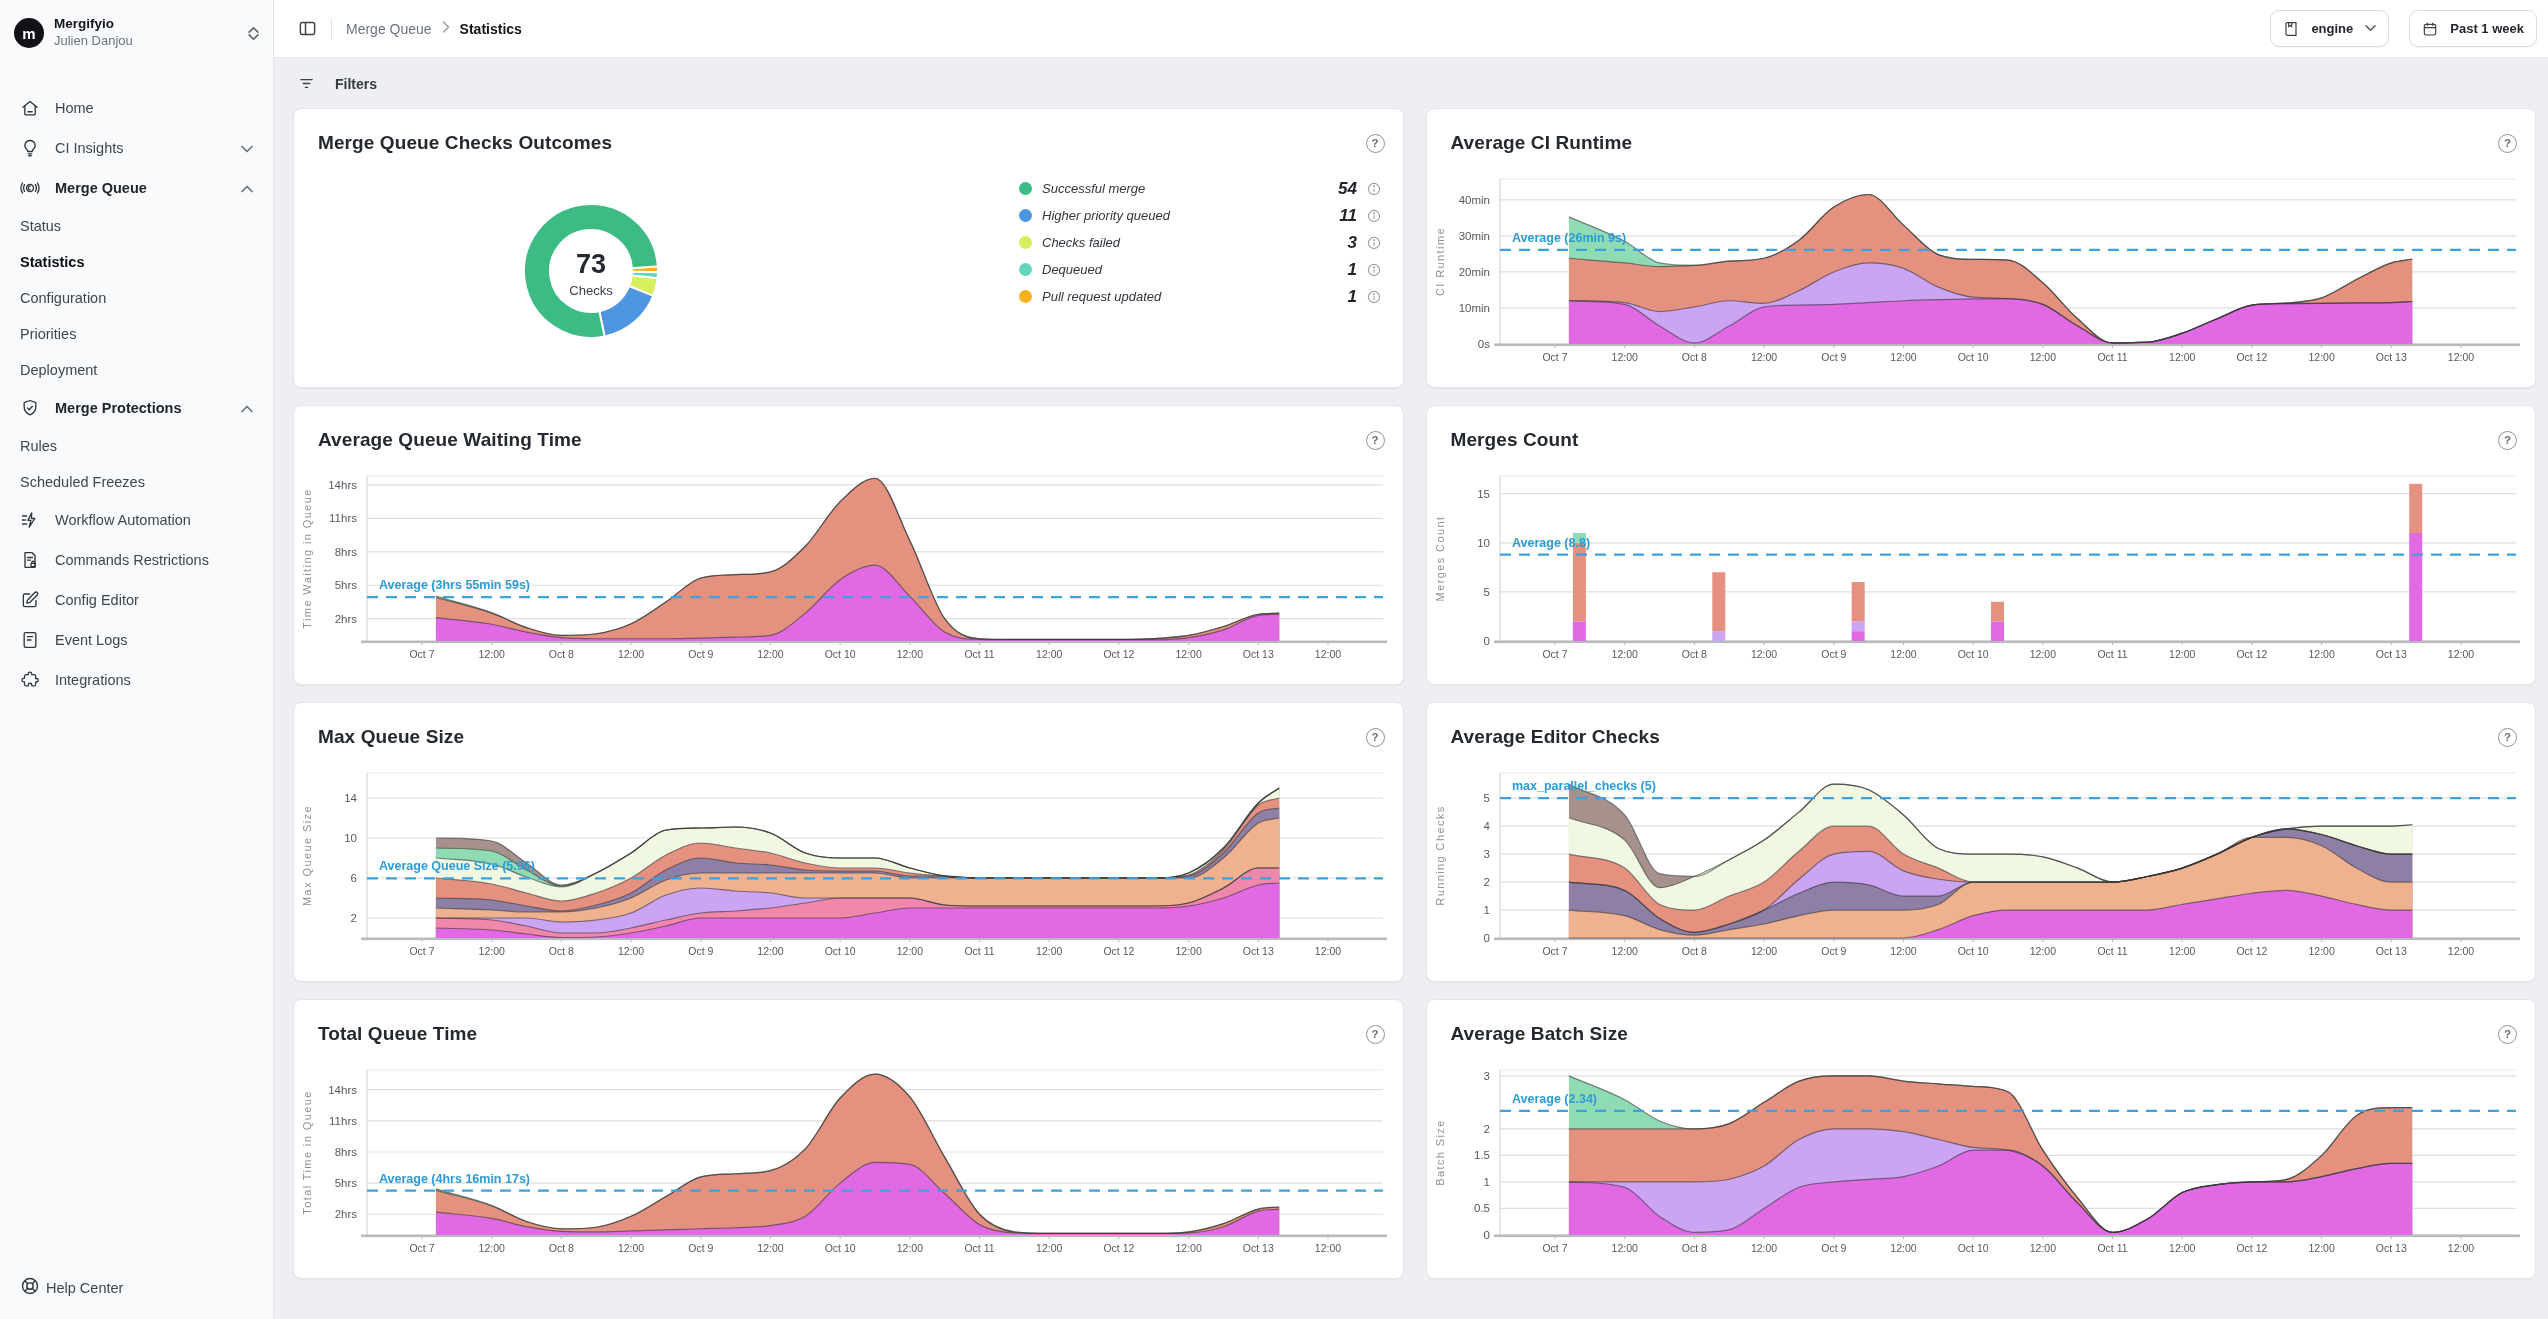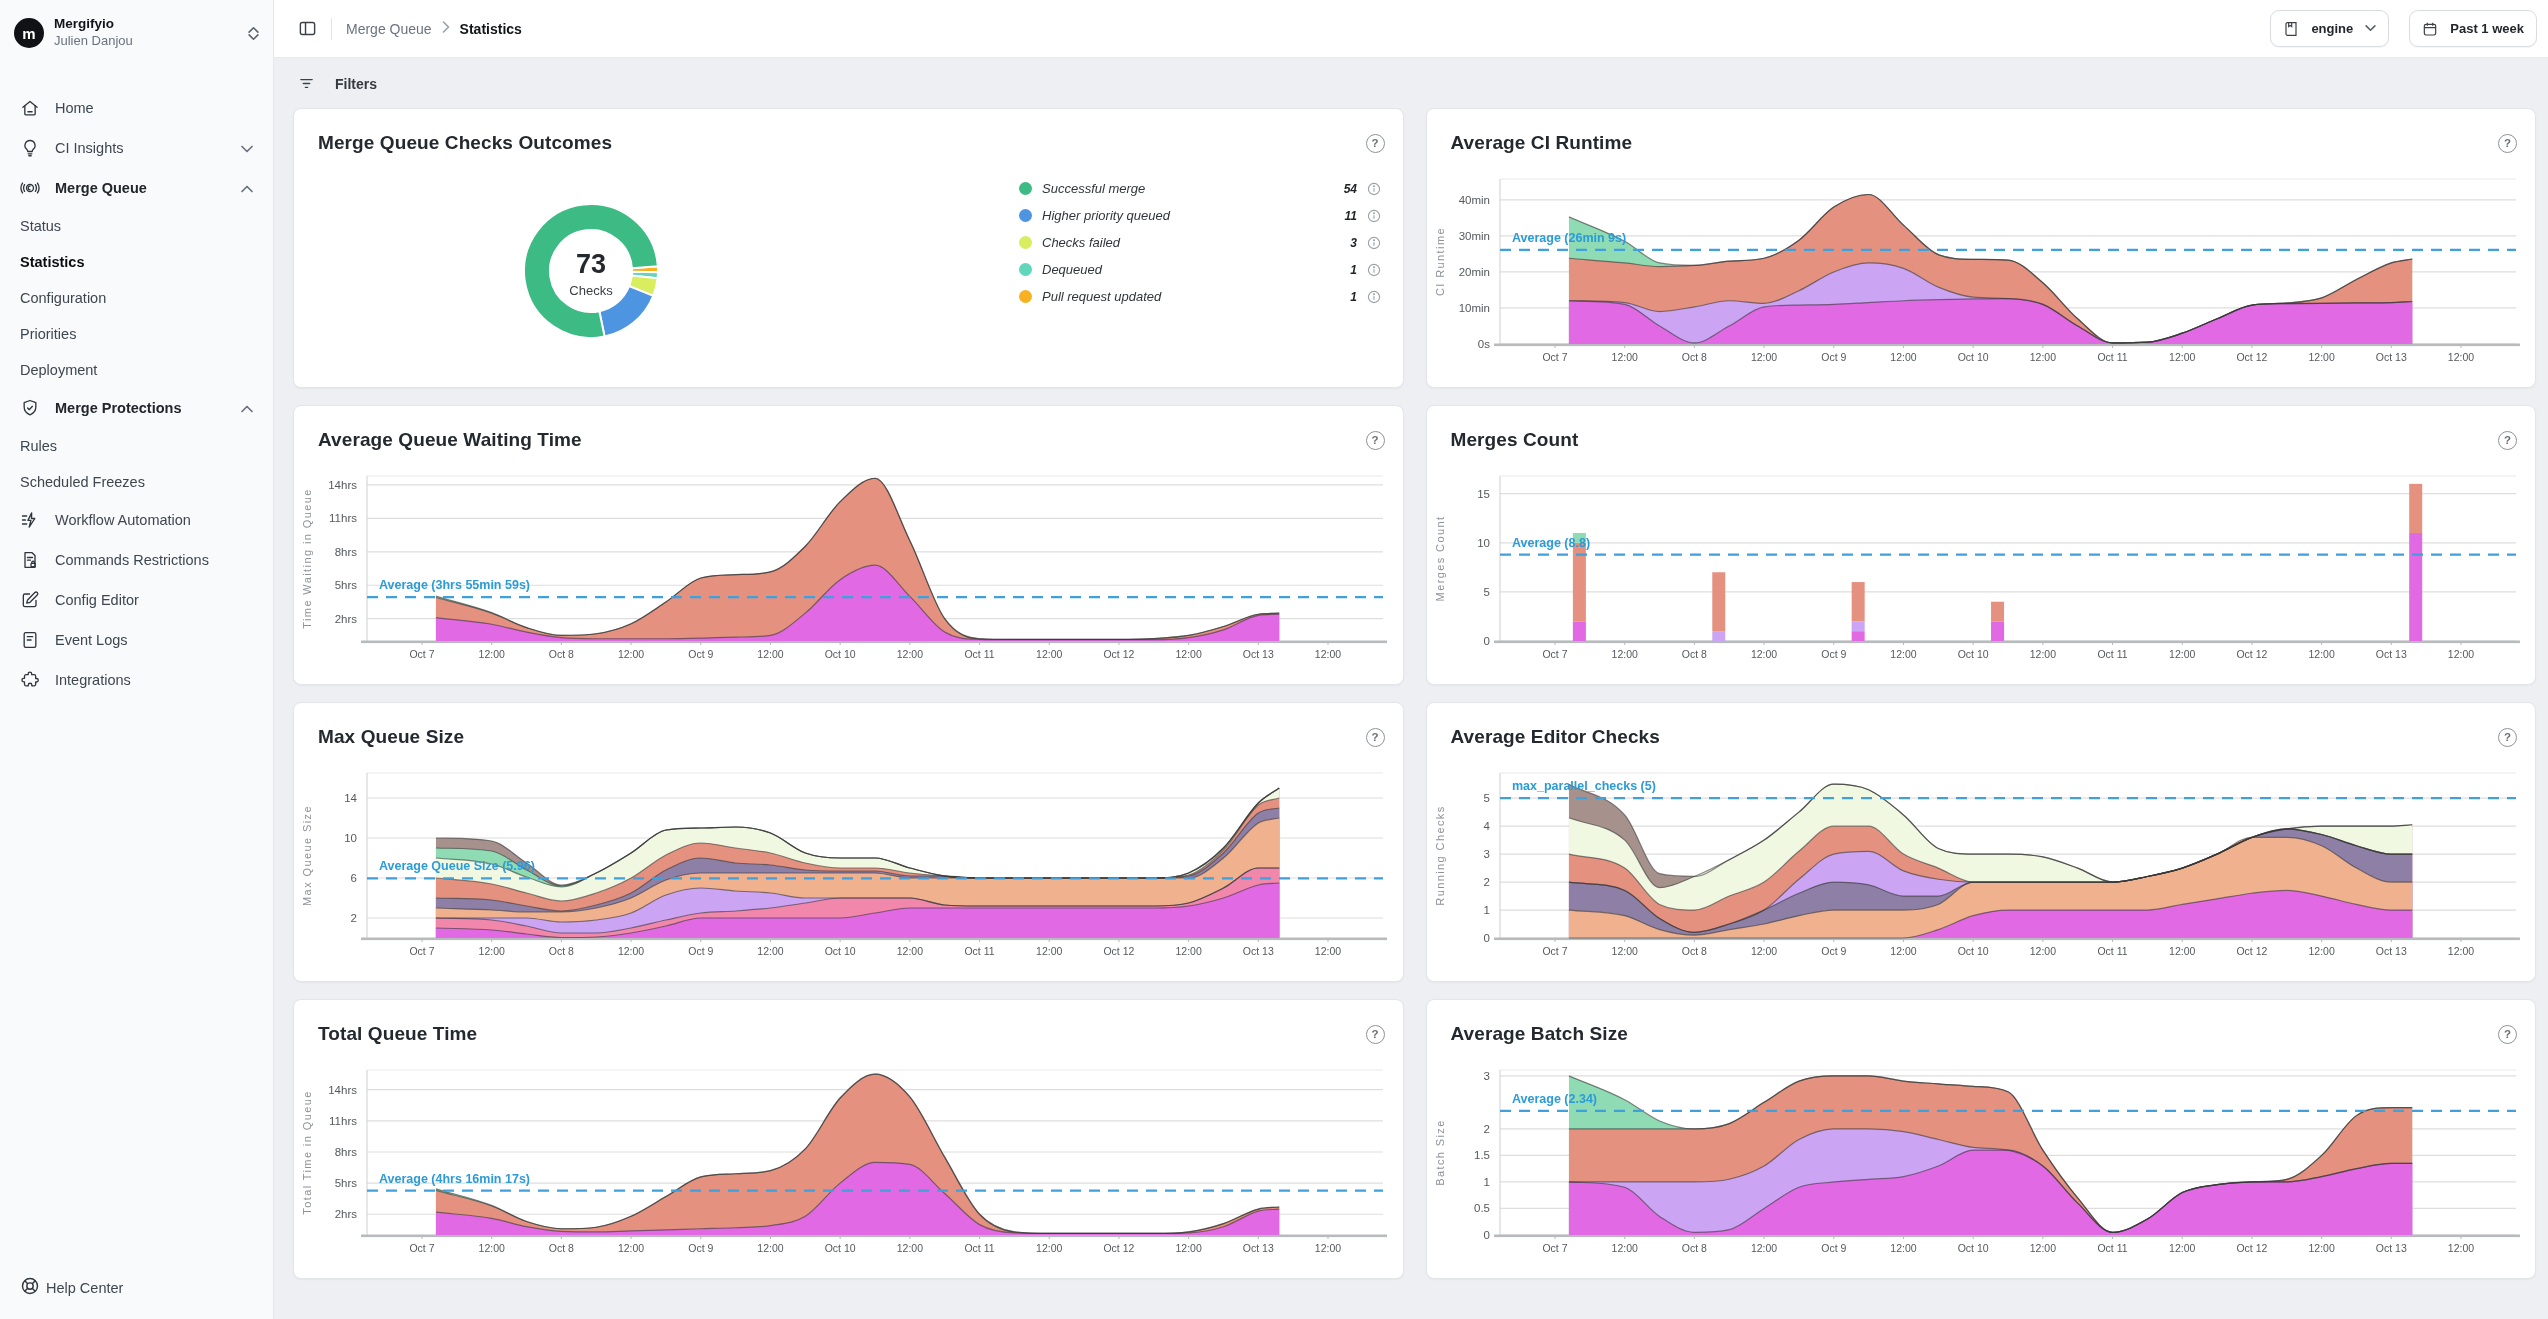--- a/index.html
+++ b/index.html
@@ -46,21 +46,21 @@
   .card-title { font-size:19px; font-weight:700; color:#24292F; letter-spacing:.1px; }
   .help { width:19px; height:19px; border-radius:50%; border:1.6px solid #8E939A; color:#6B7075; font-size:11.5px; font-weight:700; display:flex; align-items:center; justify-content:center; cursor:pointer; }
   .card-body { position:relative; height:225px; width:100%; }
   .card-body svg { display:block; }
 
   
   .legend { position:absolute; left:725px; top:16px; width:362px; }
   .legend-row { display:flex; align-items:center; height:27px; gap:10px;font-style:italic; }
   .legend-dot { width:13px; height:13px; border-radius:50%; }
   .legend-label { font-size:13px; color:#30363C; flex:1; }
-  .legend-count { font-size:12px; font-weight:700; color:#1F2328; }
+  .legend-count { font-size:17px; font-weight:700; color:#1F2328; }
   .legend-info { display:flex; color:#9AA0A6; cursor:pointer; }
 </style>
 </head>
 <body>
 
 <div class="app">
 
   <aside class="sidebar">
     <div class="side-head">
       <div class="logo">m</div>

